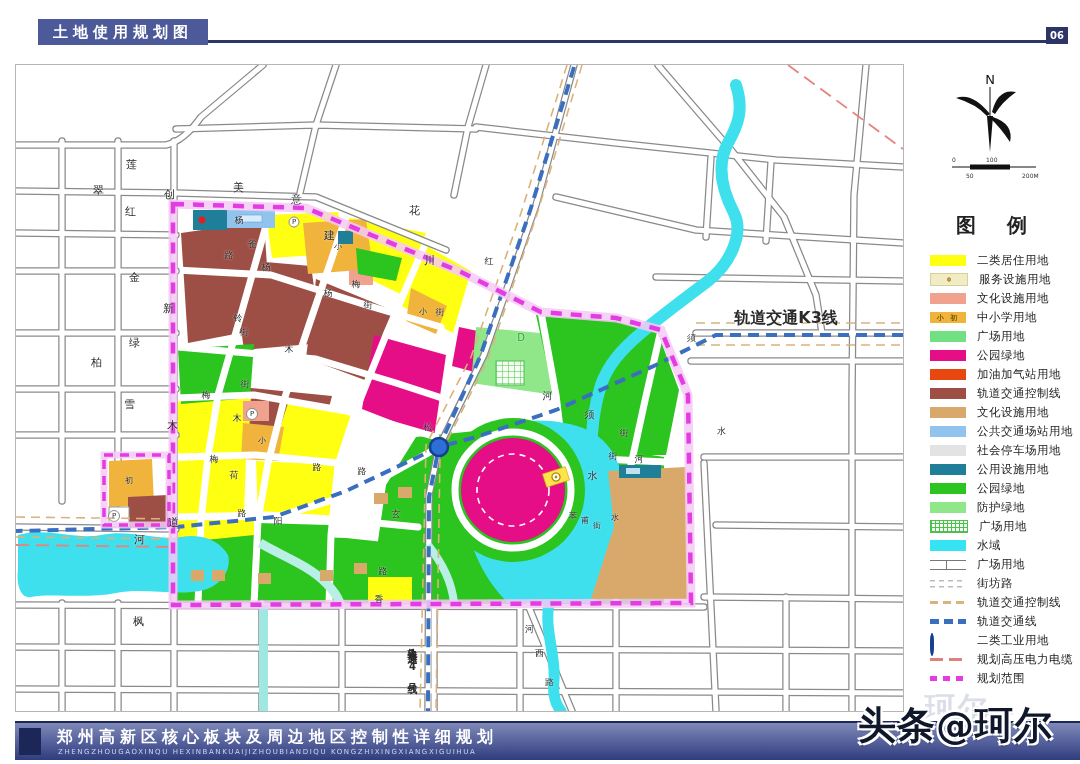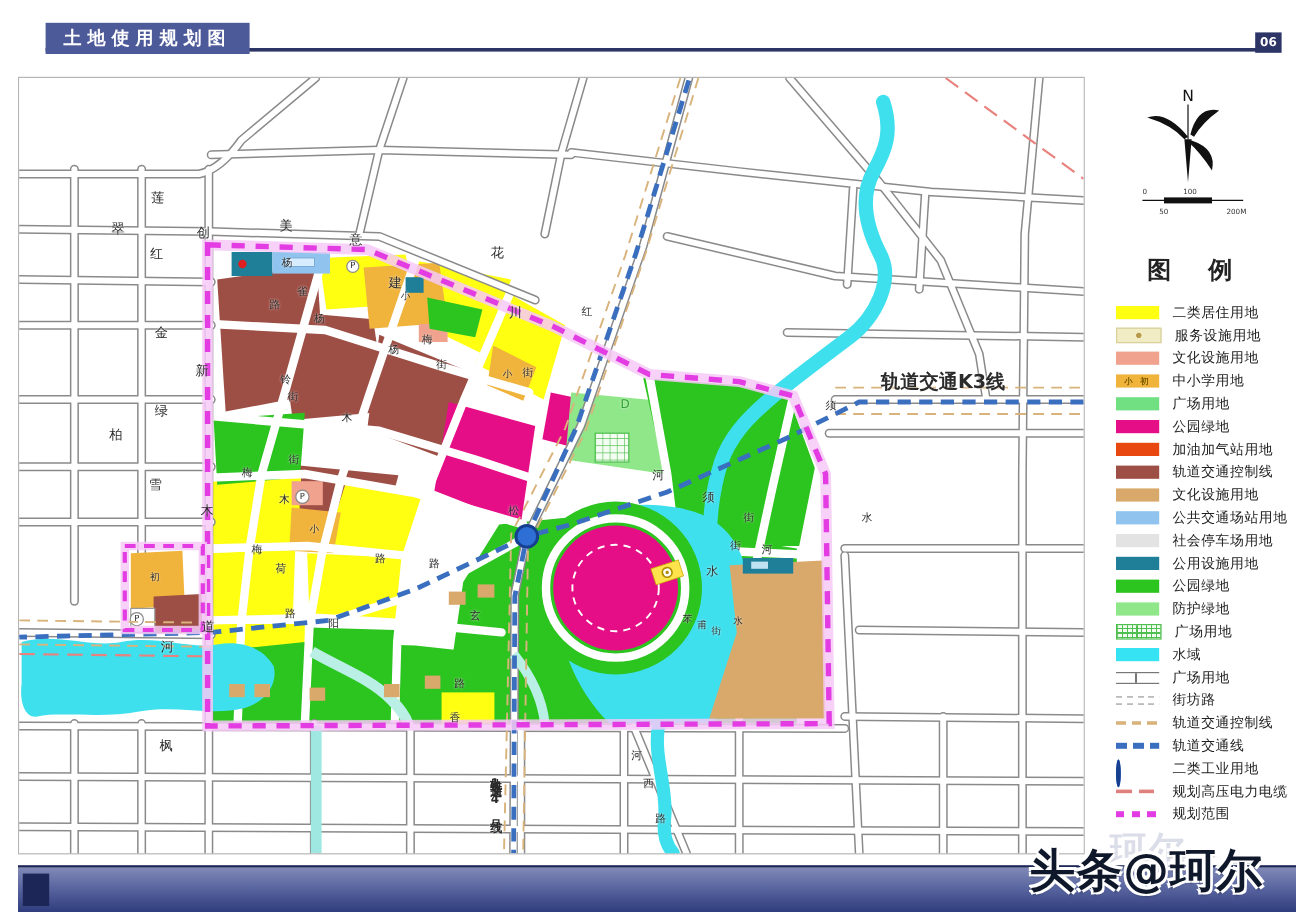--- a/index.html
+++ b/index.html
@@ -480,16 +480,18 @@
       </div>
       <div class="lg-row">
         <span class="sw" style="height: 5px; background: repeating-linear-gradient(90deg, rgb(226, 60, 226) 0px, rgb(226, 60, 226) 7px, rgba(0, 0, 0, 0) 7px, rgba(0, 0, 0, 0) 13px);"></span>
         <span class="lg-txt">规划范围</span>
       </div>
     </div>
 </div>
 
 <div id="footbar">
   <div class="sq"></div>
+  <div class="foot-title">郑州高新区核心板块及周边地区控制性详细规划</div>
+  <div class="foot-pinyin">ZHENGZHOUGAOXINQU  HEXINBANKUAIJIZHOUBIANDIQU  KONGZHIXINGXIANGXIGUIHUA</div>
 </div>
 
 <div class="wm-ghost">珂尔</div>
 <div class="wm">头条@珂尔</div>
 
 </body></html>

